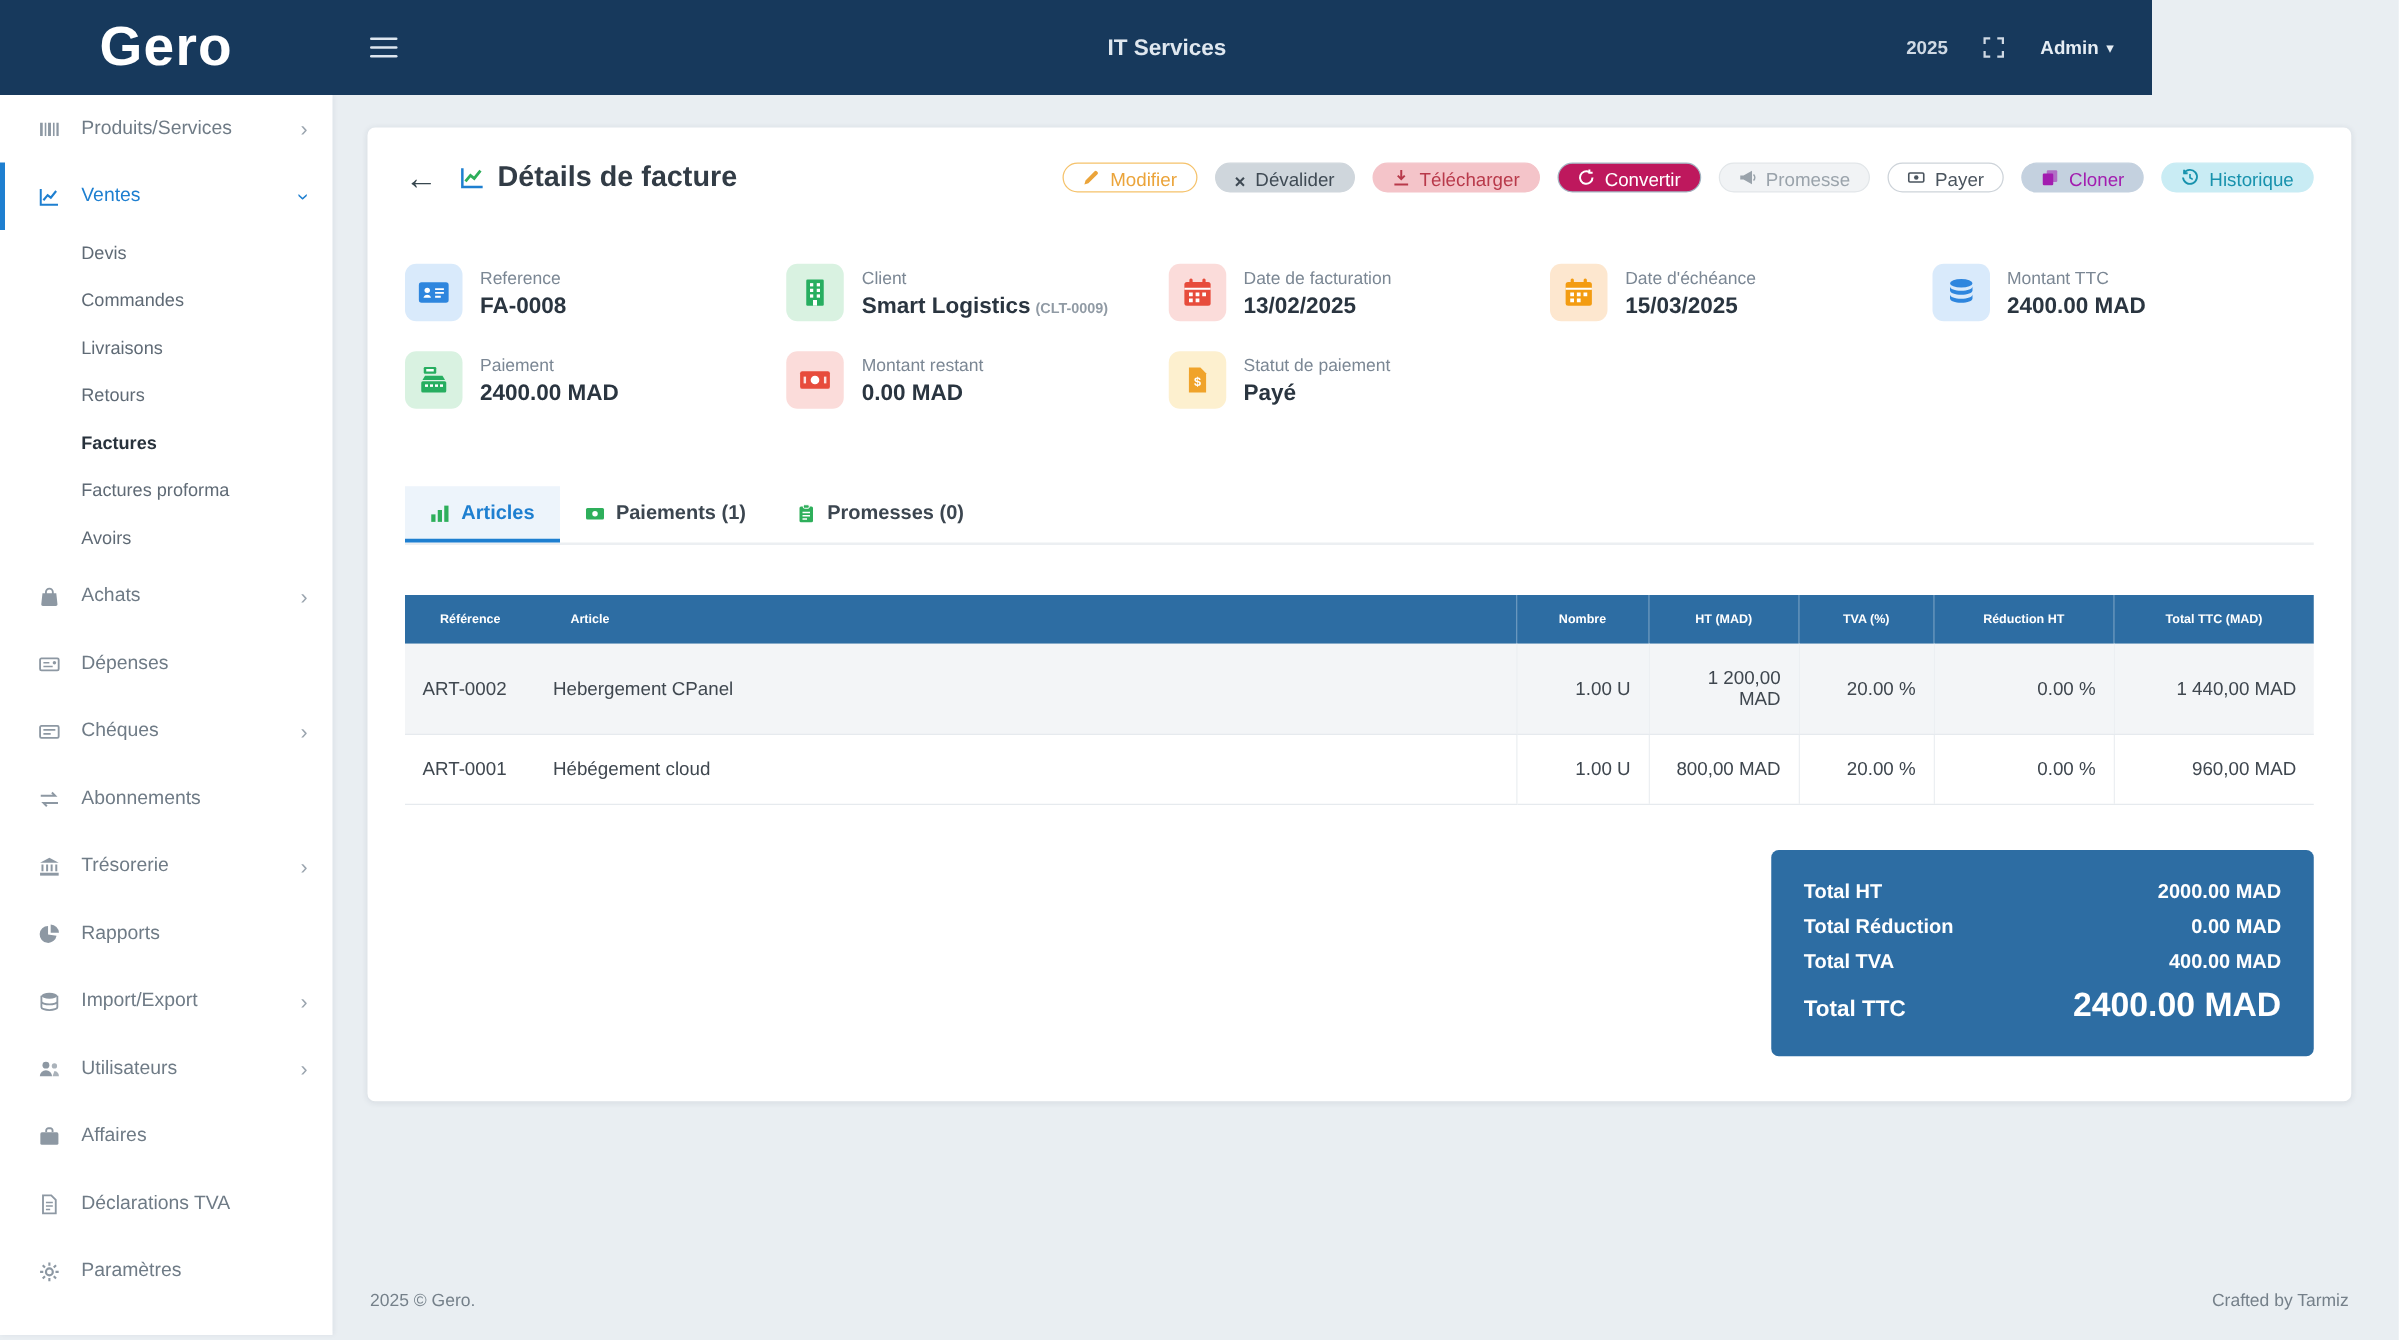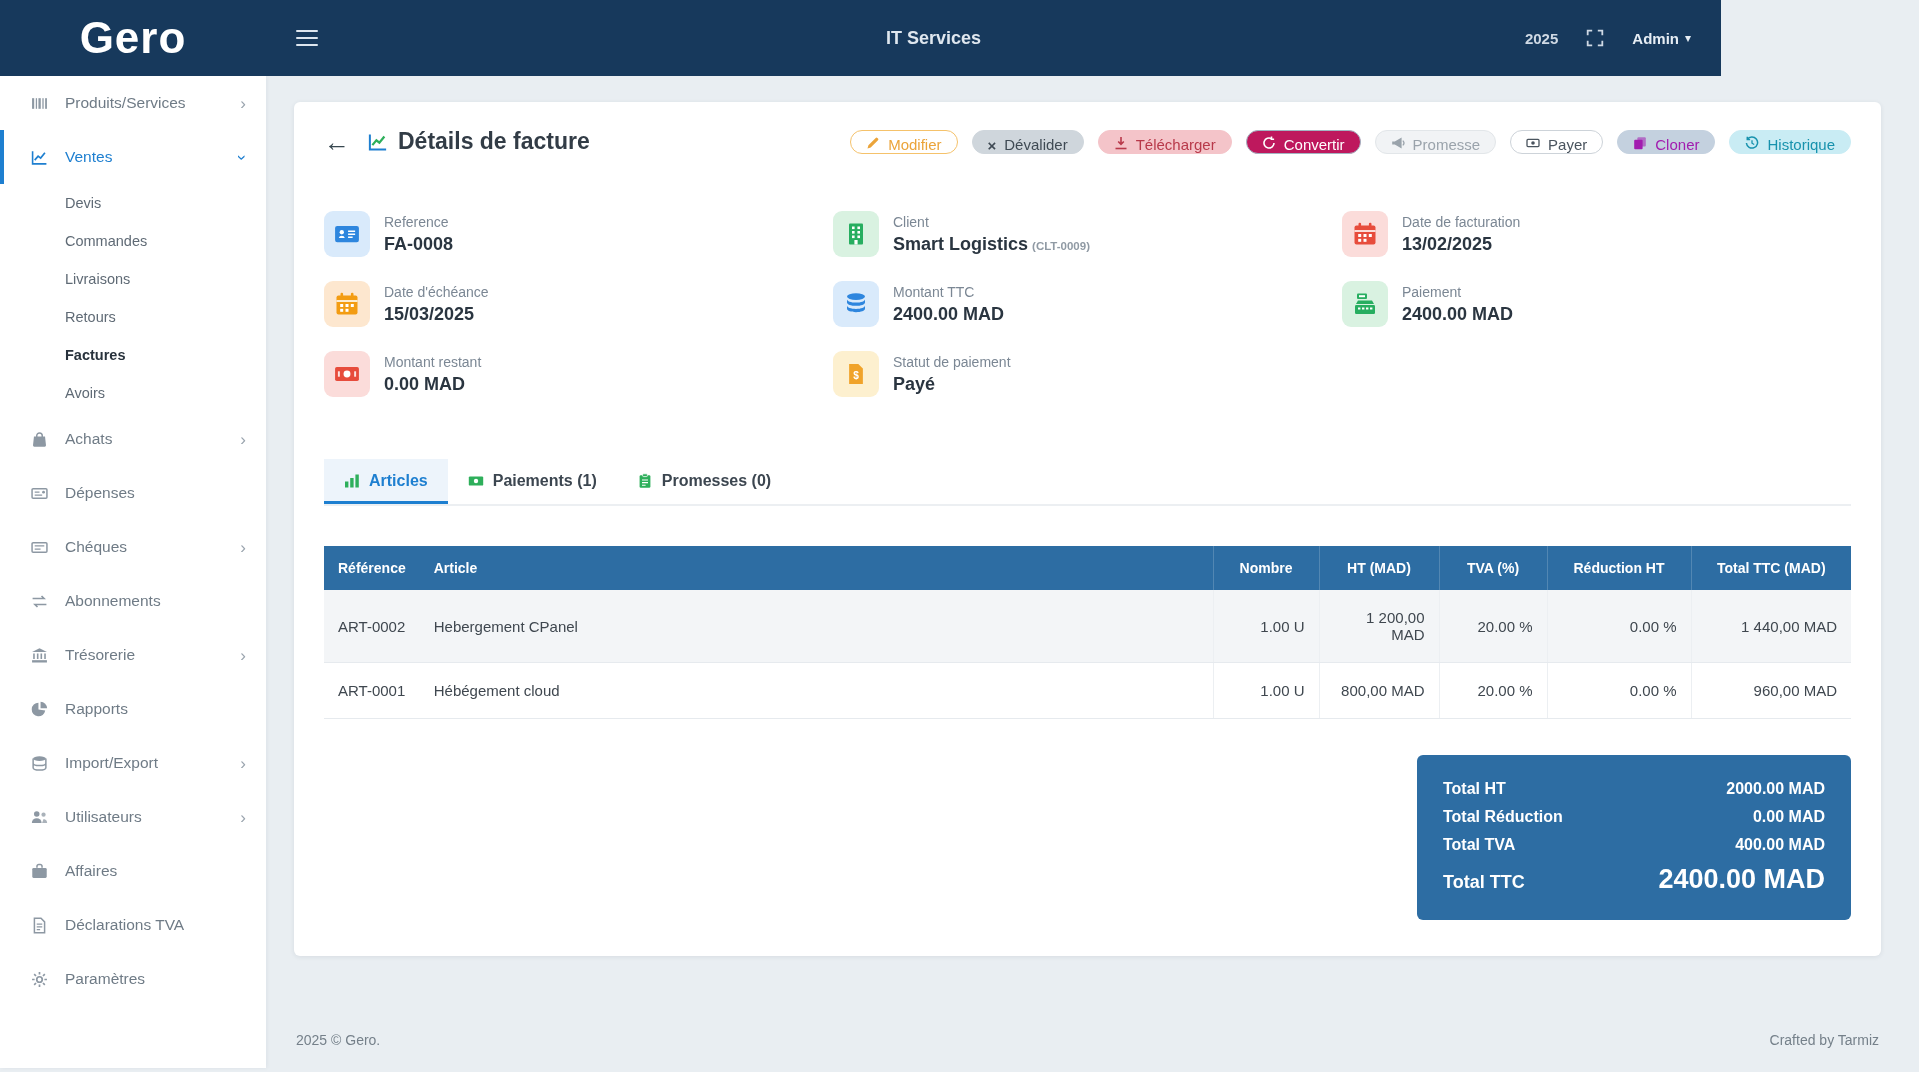--- a/index.html
+++ b/index.html
@@ -48,41 +48,41 @@
   .btn-devalider{background:#cfd6dc;border-color:#cfd6dc;color:#3f4a54}
   .btn-telecharger{background:#f4c4c9;border-color:#f4c4c9;color:#b8394a}
   .btn-convertir{background:#be185d;border-color:#a2b5c2;color:#fff}
   .btn-promesse{background:#f1f3f5;border-color:#e2e6e9;color:#9aa3ab;cursor:default}
   .btn-payer{background:#fff;border-color:#cdd3d9;color:#4a545e}
   .btn-cloner{background:#c4d1df;border-color:#c4d1df;color:#a21caf}
   .btn-historique{background:#c9ecf4;border-color:#c9ecf4;color:#1792ad}
   .bx{font-weight:700;font-size:15px;line-height:1}
 
   
-  .info-grid{display:grid;grid-template-columns:repeat(3,1fr);row-gap:24px;margin-top:56px}
+  .info-grid{display:grid;grid-template-columns:repeat(5,1fr);row-gap:24px;margin-top:56px}
   .info-cell{display:flex;gap:14px;align-items:center}
   .tile{width:46px;height:46px;border-radius:9px;display:flex;align-items:center;justify-content:center;flex:0 0 46px}
   .tile-blue{background:#d9eafb;color:#2e86de}
   .tile-green{background:#d9f2e1;color:#27ae60}
   .tile-red{background:#fbdcda;color:#e74c3c}
   .tile-orange{background:#fde7cf;color:#f39c12}
   .tile-yellow{background:#fdf0cf;color:#f0a32a}
   .info-label{font-size:14px;color:#7b8794;margin-bottom:4px}
   .info-value{font-size:18px;font-weight:700;color:#2a3540}
   .info-suffix{font-size:11.5px;color:#909aa4;font-weight:700;margin-left:4px}
 
   
   .tabs{display:flex;border-bottom:2px solid #eceff2;margin-top:62px}
   .tab{display:flex;align-items:center;gap:9px;padding:13px 20px 14px;font-size:16px;color:#3c4650;font-weight:700;cursor:pointer}
   .tab .tab-ic{display:flex;color:#2eaf5b}
   .tab.active{color:#1e7fd0;background:#edf4fb;box-shadow:inset 0 -3px 0 #1e7fd0}
 
   
   .articles-table{width:100%;border-collapse:collapse;margin-top:40px}
-  .articles-table th{background:#2d6da3;color:#fff;font-size:14px;font-weight:700;padding:14px 14px;text-align:left}
+  .articles-table th{background:#2d6da3;color:#fff;font-size:10px;font-weight:700;padding:14px 28px;text-align:left}
   .articles-table th.h-num{text-align:center;border-left:1px solid rgba(255,255,255,.18)}
   .articles-table td{padding:19px 14px;font-size:15px;color:#3f474f;border-bottom:1px solid #e6eaee}
   .articles-table td.num{text-align:right;border-left:1px solid #eceff2}
   .articles-table tbody tr:nth-child(odd){background:#f3f5f7}
 
   
   .totals{width:434px;margin:36px 0 0 auto;background:#2d6da3;border-radius:6px;padding:20px 26px;color:#fff}
   .trow{display:flex;justify-content:space-between;align-items:baseline;padding:5px 0;font-size:16px;font-weight:700}
   .trow.big .tlabel{font-size:18px;font-weight:800}
   .trow.big .tval{font-size:27px;font-weight:800}
@@ -156,20 +156,23 @@
         <span>Commandes</span>
       </div>
     <div class="sub-item">
         <span>Livraisons</span>
       </div>
     <div class="sub-item">
         <span>Retours</span>
       </div>
     <div class="sub-item active">
         <span>Factures</span>
+      </div>
+    <div class="sub-item">
+        <span>Factures proforma</span>
       </div>
     <div class="sub-item">
         <span>Avoirs</span>
       </div>
   </div>
 
   <div class="side-item">
     <span class="si-icon">
         <svg width="17" height="17" viewBox="0 0 16 16">
           <path d="M2.8 5.2h10.4l.9 8.3a1.2 1.2 0 0 1-1.2 1.3H3.1a1.2 1.2 0 0 1-1.2-1.3z" fill="currentColor"></path>

